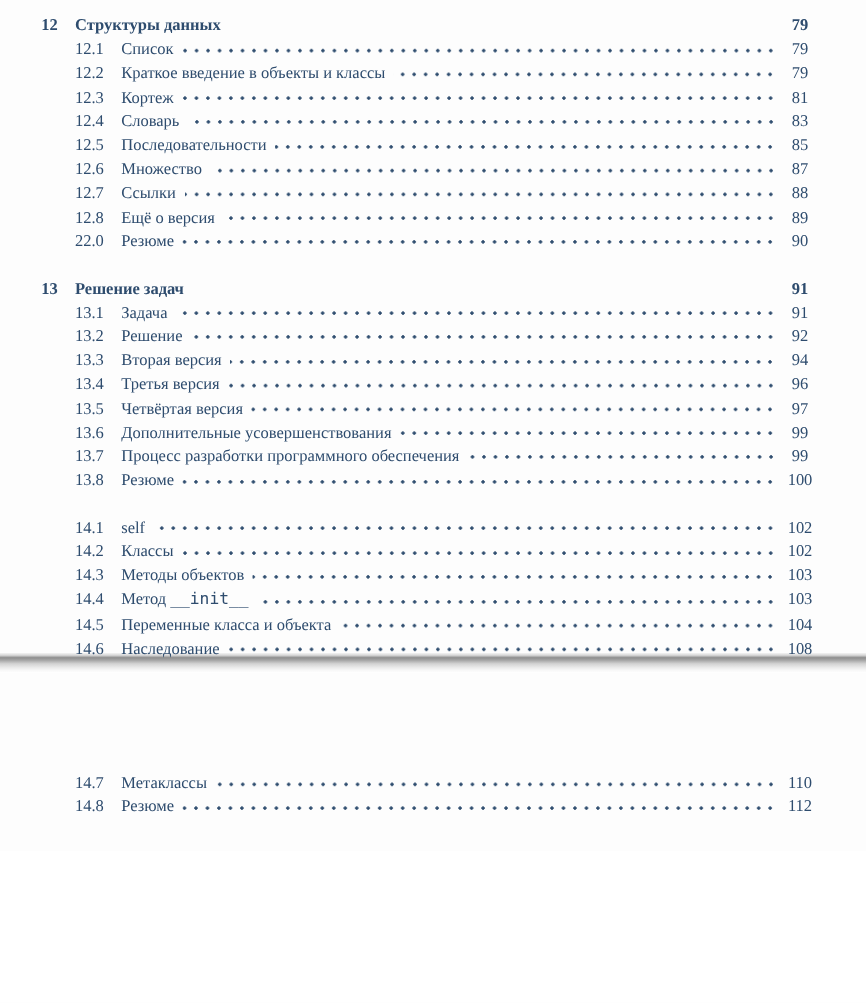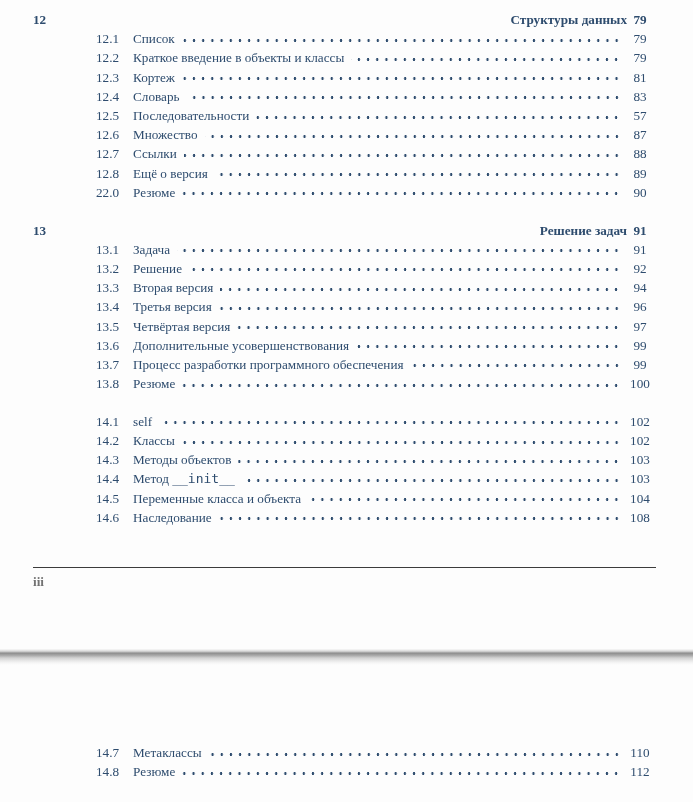--- a/index.html
+++ b/index.html
@@ -2,38 +2,38 @@
 <html><head>
 <meta charset="utf-8">
 <style>
   html,body{margin:0;padding:0;}
   body{
     width:693px;height:802px;overflow:hidden;background:#ffffff;
     font-family:"Liberation Serif","DejaVu Serif",serif;
     color:#2e4c6e;font-size:13.2px;
   }
   .page{position:relative;background:#fdfdfd;}
-  .page1{height:649px;}
+  .page1{height:522px;}
   .page2{height:143px;}
   .page-separator{
     height:16px;
     background:linear-gradient(to bottom,
       #fafafa 0%, #d6d6d6 14%, #8e8e8e 26%, #a9a9a9 40%,
       #d2d2d2 56%, #e9e9e9 74%, #f7f7f7 88%, #fdfdfd 100%);
   }
   .toc{position:absolute;left:33px;top:10px;width:620px;}
   .toc2{position:absolute;left:33px;top:78px;width:620px;}
   .chapter{margin-top:18.5px;}
   .chapter:first-child{margin-top:0;}
   .row{display:flex;align-items:baseline;line-height:19.2px;white-space:nowrap;}
   .ch-row{font-weight:bold;}
   .ch-num{min-width:27px;}
-  .ch-title{flex:1;text-align:right;}
+  .ch-title{flex:1;}
   .sec-row{padding-left:27px;}
-  .sec-num{min-width:37px;margin-left:36px;}
+  .sec-num{min-width:37px;}
   .sec-title{}
   .sec-title code{
     font-family:"DejaVu Sans Mono","Liberation Mono",monospace;
     font-size:13px;
   }
   .sec-title code:empty{display:none;}
   .leader{
     flex:1;align-self:stretch;margin-left:7px;margin-right:4px;
     background-image:radial-gradient(circle,#2e4c6e 1.15px,rgba(0,0,0,0) 1.45px);
     background-size:9.2px 9.2px;
@@ -82,21 +82,21 @@
         <div class="row sec-row">
           <span class="sec-num">12.4</span>
           <span class="sec-title"><span>Словарь</span></span>
           <div class="leader"></div>
           <span class="page-no">83</span>
         </div>
         <div class="row sec-row">
           <span class="sec-num">12.5</span>
           <span class="sec-title"><span>Последовательности</span></span>
           <div class="leader"></div>
-          <span class="page-no">57</span>
+          <span class="page-no">85</span>
         </div>
         <div class="row sec-row">
           <span class="sec-num">12.6</span>
           <span class="sec-title"><span>Множество</span></span>
           <div class="leader"></div>
           <span class="page-no">87</span>
         </div>
         <div class="row sec-row">
           <span class="sec-num">12.7</span>
           <span class="sec-title"><span>Ссылки</span></span>

